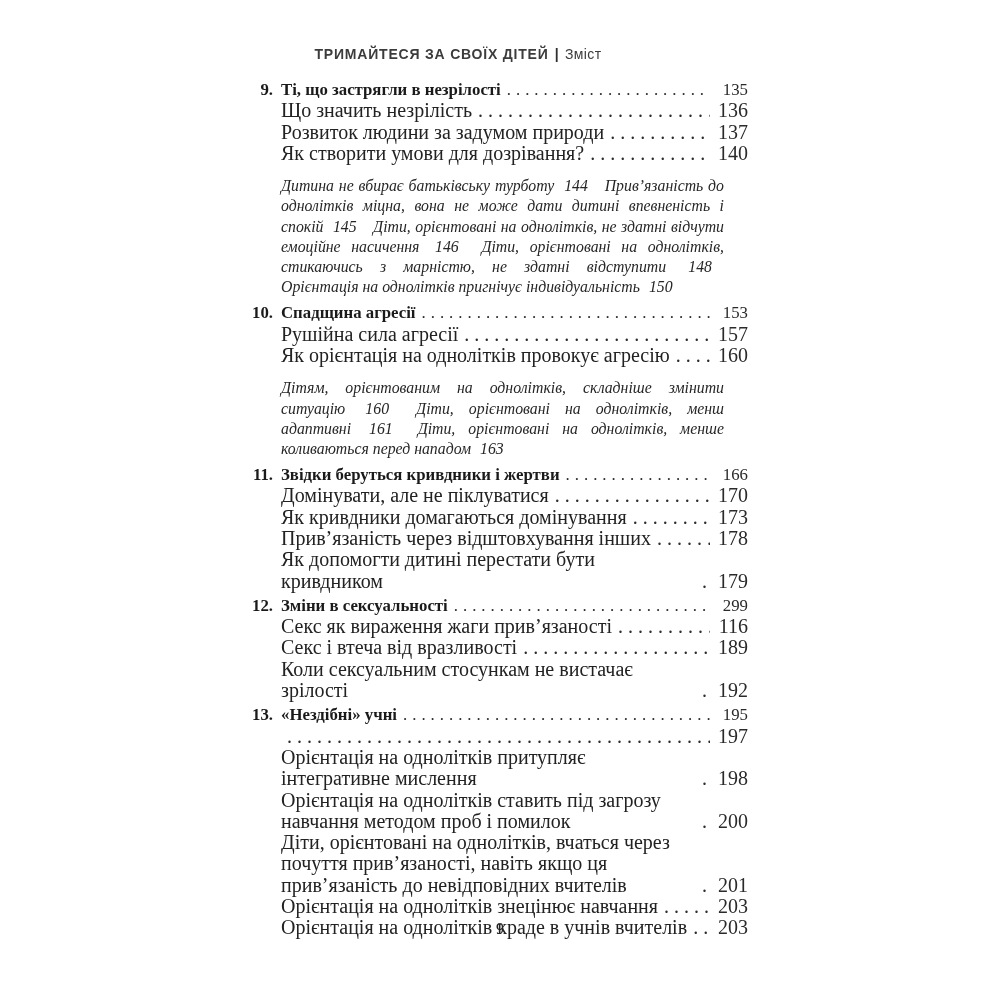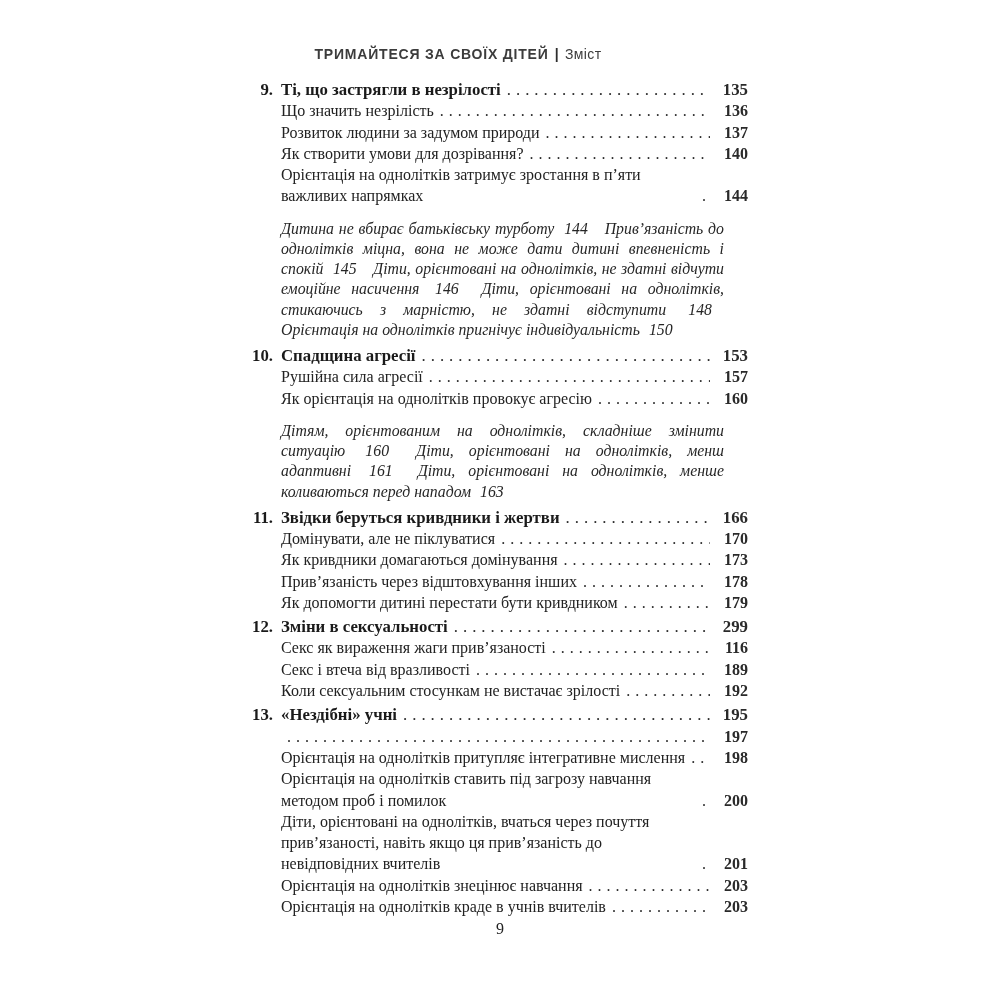--- a/index.html
+++ b/index.html
@@ -30,21 +30,21 @@
   
   .toc-wrap {
     position: absolute;
     left: 240px; top: 76px;
     width: 508px;
   }
 
   .row {
     display: flex;
     align-items: flex-end;
-    font-size: 16px;
+    font-size: 20px;
     line-height: 21.3px;
     color: #222222;
   }
   .row.chapter {
     font-weight: bold;
     font-size: 16.8px;
     margin-top: 3px;
     color: #1a1a1a;
   }
   .row.section { padding-left: 41px; }
@@ -67,21 +67,21 @@
     letter-spacing: 5px;
     color: #2d2d2d;
   }
   .dots::after {
     content: "...........................................................................................";
   }
   .pagenum {
     flex: none;
     min-width: 34px;
     text-align: right;
-    font-weight: bold;
+    font-weight: normal;
     color: #2a2a2a;
   }
 
   
   .detail {
     margin: 12px 0 5px;
     padding-left: 41px;
     padding-right: 24px;
     font-style: italic;
     font-size: 15.8px;
@@ -128,25 +128,20 @@
     <div class="row section">
       <span class="title">Розвиток людини за задумом природи</span>
       <span class="dots"></span>
       <span class="pagenum">137</span>
     </div>
     <div class="row section">
       <span class="title">Як створити умови для дозрівання?</span>
       <span class="dots"></span>
       <span class="pagenum">140</span>
     </div>
-    <div class="row section">
-      <span class="title">Орієнтація на однолітків затримує зростання в п’яти важливих напрямках</span>
-      <span class="dots"></span>
-      <span class="pagenum">144</span>
-    </div>
     <div class="detail"><span class="dtext">Дитина не вбирає батьківську турботу</span> <span class="dnum">144</span> <span class="dtext">Прив’язаність до однолітків міцна, вона не може дати дитині впевненість і спокій</span> <span class="dnum">145</span> <span class="dtext">Діти, орієнтовані на однолітків, не здатні відчути емоційне насичення</span> <span class="dnum">146</span> <span class="dtext">Діти, орієнтовані на однолітків, стикаючись з марністю, не здатні відступити</span> <span class="dnum">148</span> <span class="dtext">Орієнтація на однолітків пригнічує індивідуальність</span> <span class="dnum">150</span> </div>
     <div class="row chapter">
       <span class="num">10.</span>
       <span class="title">Спадщина агресії</span>
       <span class="dots"></span>
       <span class="pagenum">153</span>
     </div>
     <div class="row section">
       <span class="title">Рушійна сила агресії</span>
       <span class="dots"></span>

